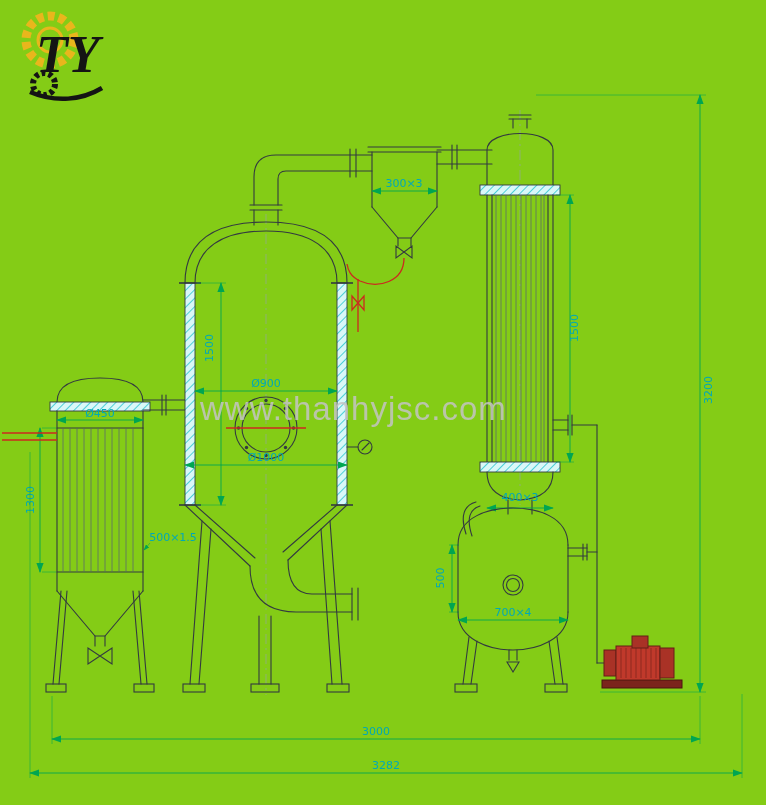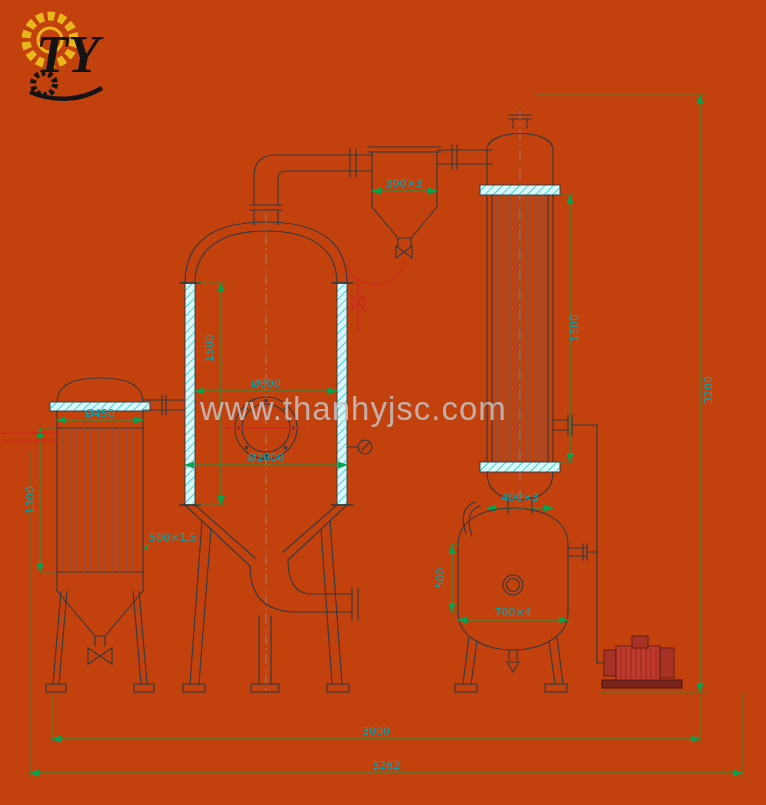--- a/index.html
+++ b/index.html
@@ -1,16 +1,16 @@
 <!DOCTYPE html>
 <html><head>
 <meta charset="utf-8">
 <style>
   html,body{margin:0;padding:0;background:#ffffff;}
-  .stage{position:relative;width:766px;height:805px;background:#c2410c;overflow:hidden;
+  .stage{position:relative;width:766px;height:805px;background:#84cc16;overflow:hidden;
          font-family:"Liberation Sans",sans-serif;}
   svg{display:block}
   .o  {stroke:#333a40;fill:none;stroke-width:1.1;stroke-linecap:round;}
   .ob {stroke:#333a40;fill:none;stroke-width:1.6;}
   .t  {stroke:#5a6570;fill:none;stroke-width:0.75;}
   .g  {stroke:#00a651;fill:none;stroke-width:0.9;}
   .gx {stroke:#00a651;fill:none;stroke-width:0.55;}
   .r  {stroke:#cc2a1f;fill:none;stroke-width:1.3;}
   .h  {fill:url(#hatch);stroke:#333a40;stroke-width:0.9;}
   .cl {stroke:#98a2ae;stroke-width:0.6;stroke-dasharray:10 4 2 4;fill:none;}

